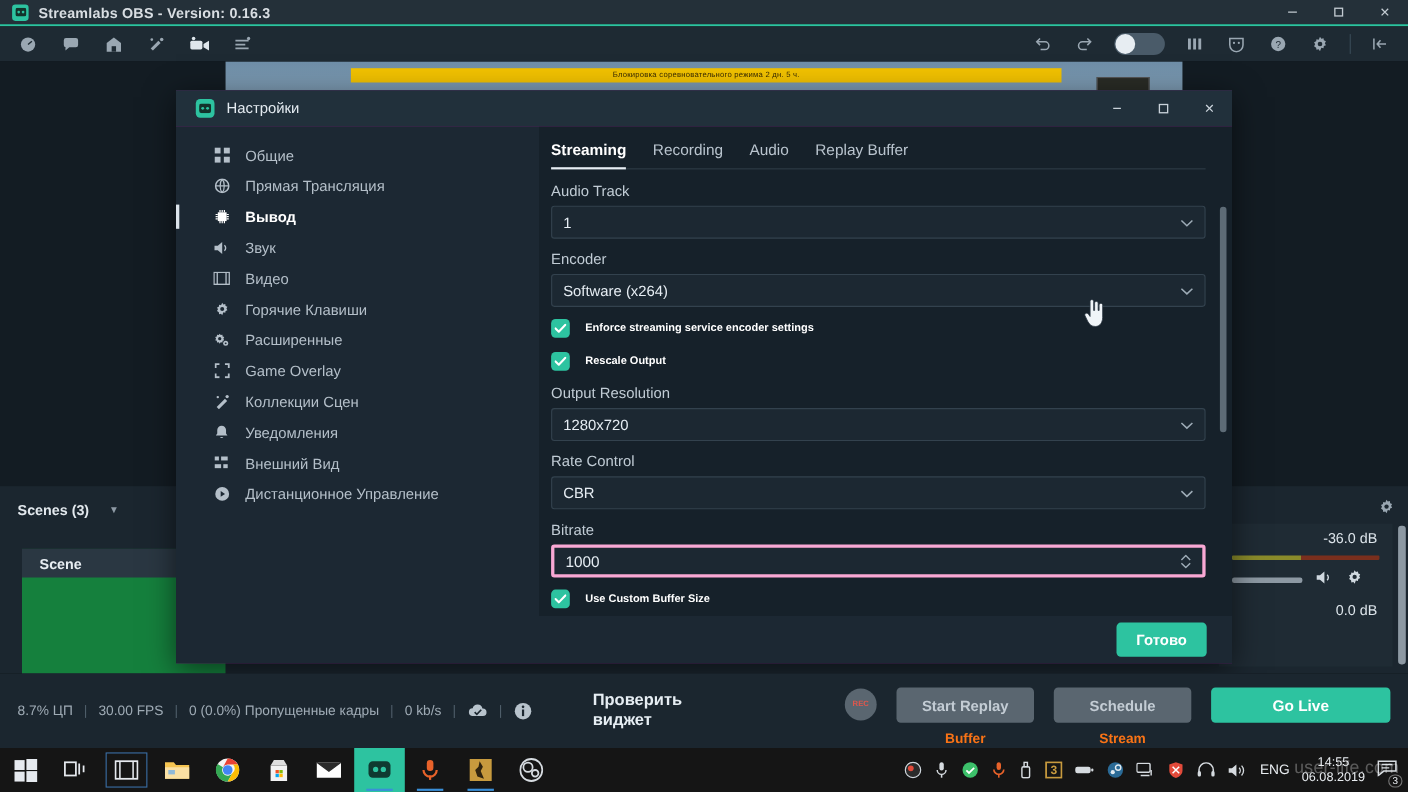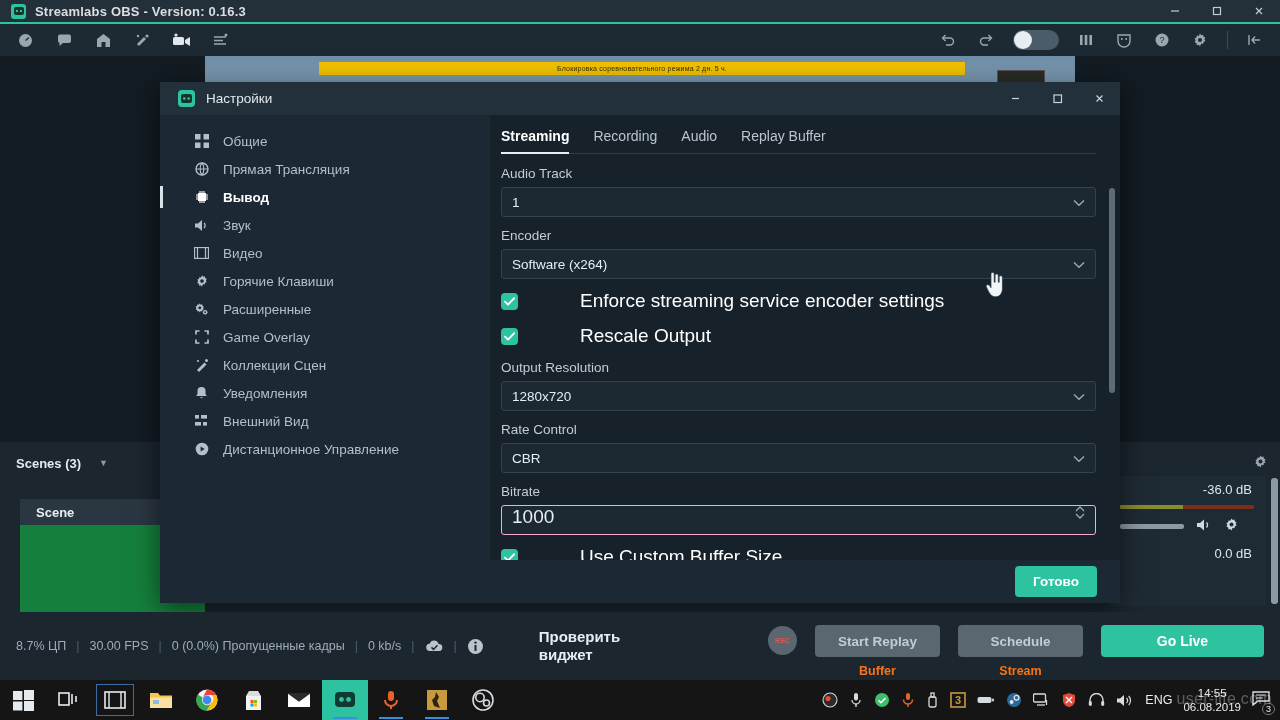--- a/index.html
+++ b/index.html
@@ -184,31 +184,31 @@
 
   .form { padding: 12px 24px 0 11px; }
   .fld-label { color: #c1ccd5; font-size: 13.5px; margin-bottom: 6px; }
   .select {
     height: 30px; background: #1c2832; border: 1px solid #33424e; border-radius: 3px;
     display: flex; align-items: center; padding: 0 10px;
     color: #e6edf3; font-size: 13.5px; margin-bottom: 11px; position: relative;
   }
   .select .chev { margin-left: auto; color: #9dabb6; }
   .spin {
-    height: 30px; background: #1c2832; border: 1px solid #f9a8d4; border-radius: 3px;
-    display: flex; align-items: flex-start; padding: 0 10px;
-    color: #e6edf3; font-size: 19px; margin-bottom: 11px;
+    height: 30px; background: #1c2832; border: 3px solid #f9a8d4; border-radius: 3px;
+    display: flex; align-items: center; padding: 0 10px;
+    color: #e6edf3; font-size: 14px; margin-bottom: 11px;
   }
   .spin .arrows { margin-left: auto; display: flex; flex-direction: column; gap: 1px; color: #9dabb6; }
   .chk-row { display: flex; align-items: center; gap: 14px; margin-bottom: 13px; }
   .chk {
     width: 17px; height: 17px; border-radius: 4px; background: #2dc3a0;
     display: flex; align-items: center; justify-content: center; flex: none;
   }
-  .chk-label { color: #ffffff; font-size: 19px; font-weight: normal; margin-left: 48px; }
+  .chk-label { color: #ffffff; font-size: 10px; font-weight: bold; }
 
   .content-scrollbar {
     position: absolute; right: 5px; top: 73px; width: 6px; height: 205px;
     background: #5d6b76; border-radius: 3px;
   }
 
   .dlg-footer {
     height: 43px; background: #1c2833; display: flex; align-items: center;
     justify-content: flex-end; padding-right: 23px;
   }

